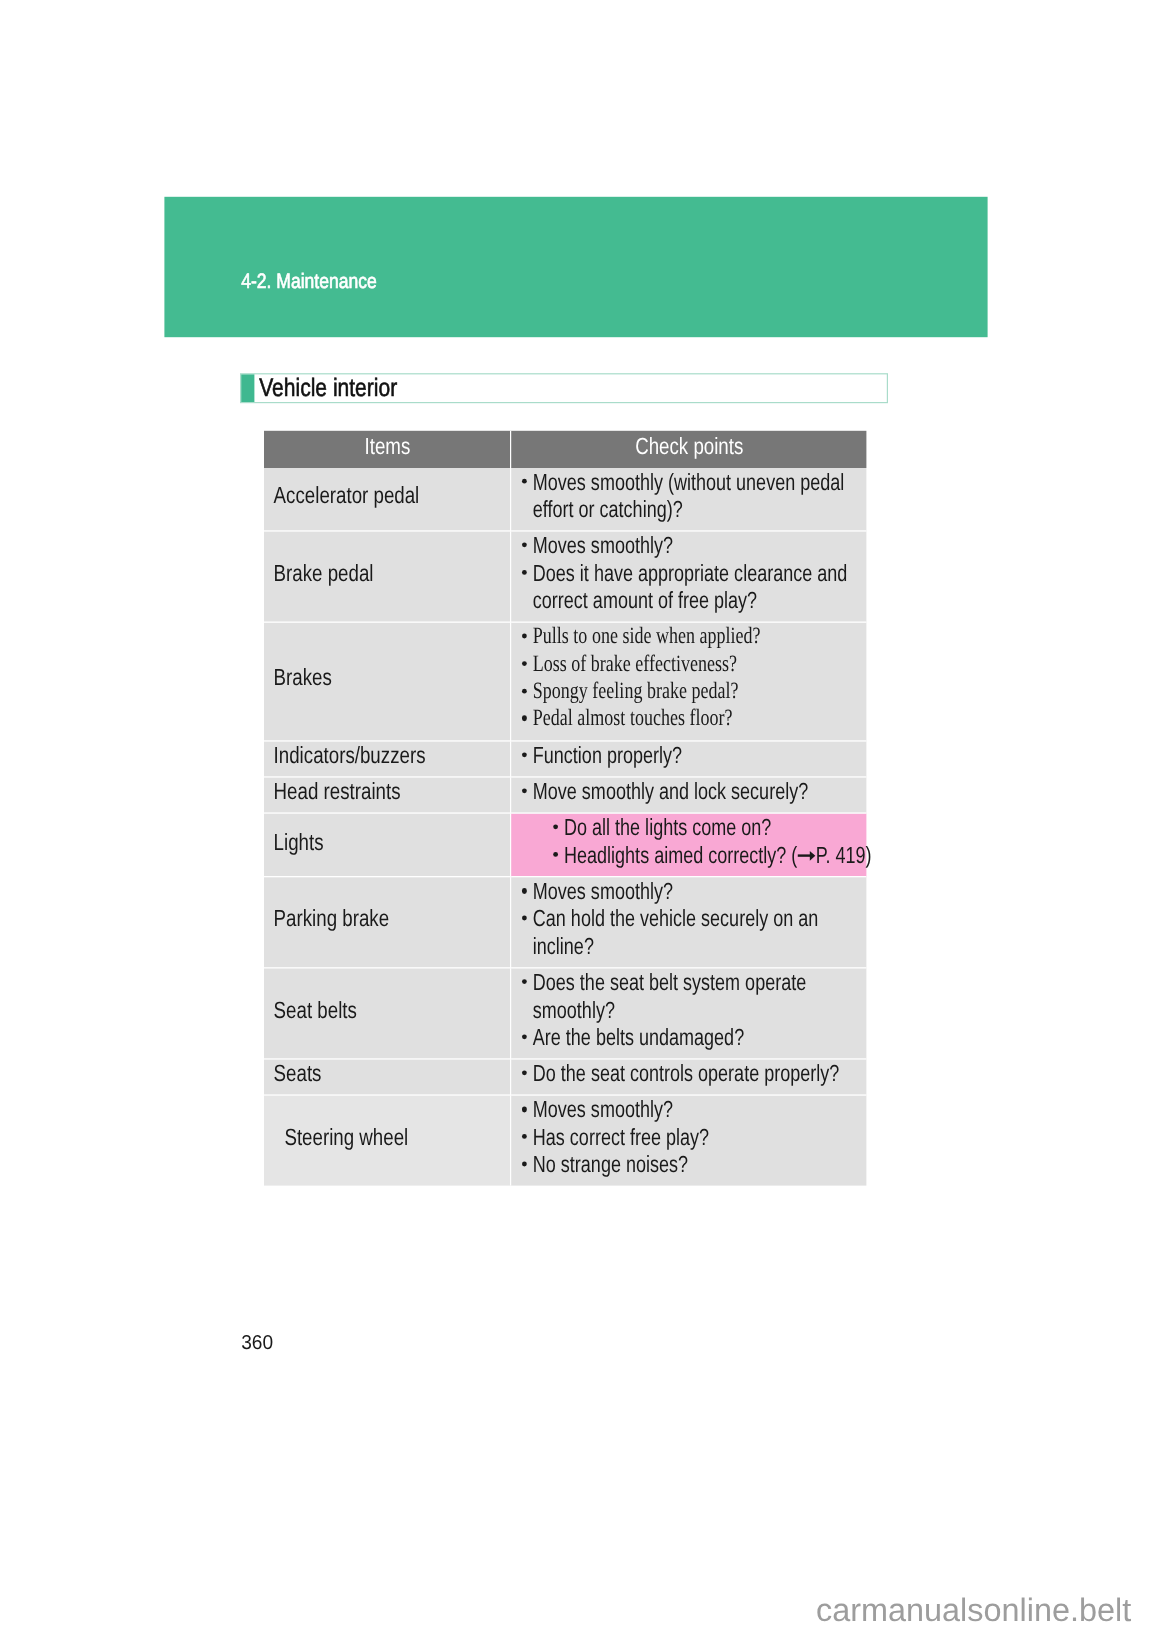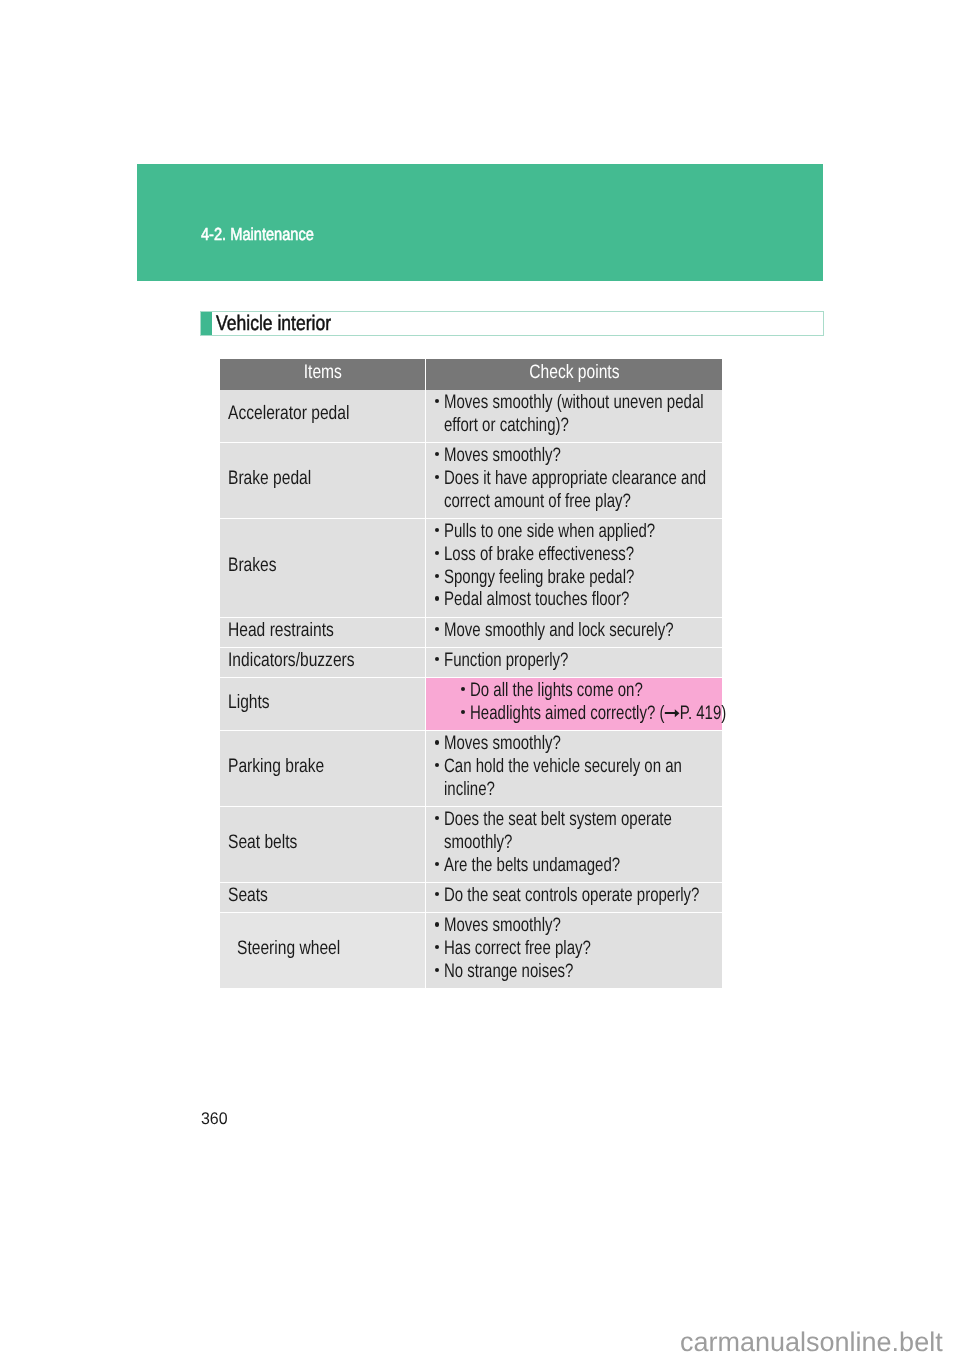--- a/index.html
+++ b/index.html
@@ -6,21 +6,21 @@
   body{width:960px;height:1358px;position:relative;
        font-family:"Liberation Sans",sans-serif;-webkit-font-smoothing:antialiased;text-rendering:geometricPrecision;}
   .page{position:absolute;left:0;top:0;width:960px;height:1358px;overflow:hidden;background:#fff;
         filter:opacity(1);}
 
   .banner{position:absolute;left:136.7px;top:164.1px;width:686.6px;height:117px;}
   .banner-text{position:absolute;left:201px;top:225.8px;font-size:17.4px;font-weight:normal;
                color:#ffffff;-webkit-text-stroke:0.55px #ffffff;
                line-height:1;transform:scaleX(0.84);transform-origin:left top;white-space:nowrap;}
 
-  .sect{position:absolute;left:200px;top:310.9px;width:624px;height:25.1px;box-sizing:border-box;
+  .sect{position:absolute;left:200px;top:310.9px;width:540px;height:25.1px;box-sizing:border-box;
         border:1.3px solid #b4e0cf;background:#fff;}
   .sect-bar{position:absolute;left:0px;top:0px;width:10.8px;height:23.1px;}
   .sect-title{position:absolute;left:15px;top:1px;font-size:21px;font-weight:normal;color:#111;
               -webkit-text-stroke:0.5px #111;
               line-height:1;transform:scaleX(0.835);transform-origin:left top;white-space:nowrap;}
 
   table.t{position:absolute;left:220px;top:359.3px;width:402px;border-collapse:collapse;table-layout:fixed;}
   table.t th{color:#fff;font-weight:normal;font-size:19.5px;text-align:center;height:30.6px;
              border-right:1.2px solid #fff;line-height:1;padding:0;vertical-align:top;}
   table.t th:last-child{border-right:none;}
@@ -99,57 +99,57 @@
               <li>
                 <span class="sx" style="white-space: normal;">Does it have appropriate clearance and correct amount of free play?</span>
               </li>
             </ul>
           </td>
         </tr>
         <tr>
           <td class="c1" style="background: rgb(224, 224, 224);">
             <span class="sx">Brakes</span>
           </td>
-          <td class="c2" style="background: rgb(224, 224, 224);">
+          <td class="c2" style="background: rgb(224, 224, 224); font-family: Liberation Serif, serif;">
             <ul class="chk">
               <li>
                 <span class="sx" style="white-space: normal;">Pulls to one side when applied?</span>
               </li>
               <li>
                 <span class="sx" style="white-space: normal;">Loss of brake effectiveness?</span>
               </li>
               <li>
                 <span class="sx" style="white-space: normal;">Spongy feeling brake pedal?</span>
               </li>
               <li>
                 <span class="sx" style="white-space: normal;">Pedal almost touches floor?</span>
               </li>
             </ul>
           </td>
         </tr>
         <tr>
           <td class="c1" style="background: rgb(224, 224, 224);">
+            <span class="sx">Indicators/buzzers</span>
+          </td>
+          <td class="c2" style="background: rgb(224, 224, 224);">
+            <ul class="chk">
+              <li>
+                <span class="sx" style="white-space: normal;">Function properly?</span>
+              </li>
+            </ul>
+          </td>
+        </tr>
+        <tr>
+          <td class="c1" style="background: rgb(224, 224, 224);">
             <span class="sx">Head restraints</span>
           </td>
           <td class="c2" style="background: rgb(224, 224, 224);">
             <ul class="chk">
               <li>
                 <span class="sx" style="white-space: normal;">Move smoothly and lock securely?</span>
-              </li>
-            </ul>
-          </td>
-        </tr>
-        <tr>
-          <td class="c1" style="background: rgb(224, 224, 224);">
-            <span class="sx">Indicators/buzzers</span>
-          </td>
-          <td class="c2" style="background: rgb(224, 224, 224);">
-            <ul class="chk">
-              <li>
-                <span class="sx" style="white-space: normal;">Function properly?</span>
               </li>
             </ul>
           </td>
         </tr>
         <tr>
           <td class="c1" style="background: rgb(224, 224, 224);">
             <span class="sx">Lights</span>
           </td>
           <td class="c2" style="background: #f9a8d4; padding-left: 33px;">
             <ul class="chk">

